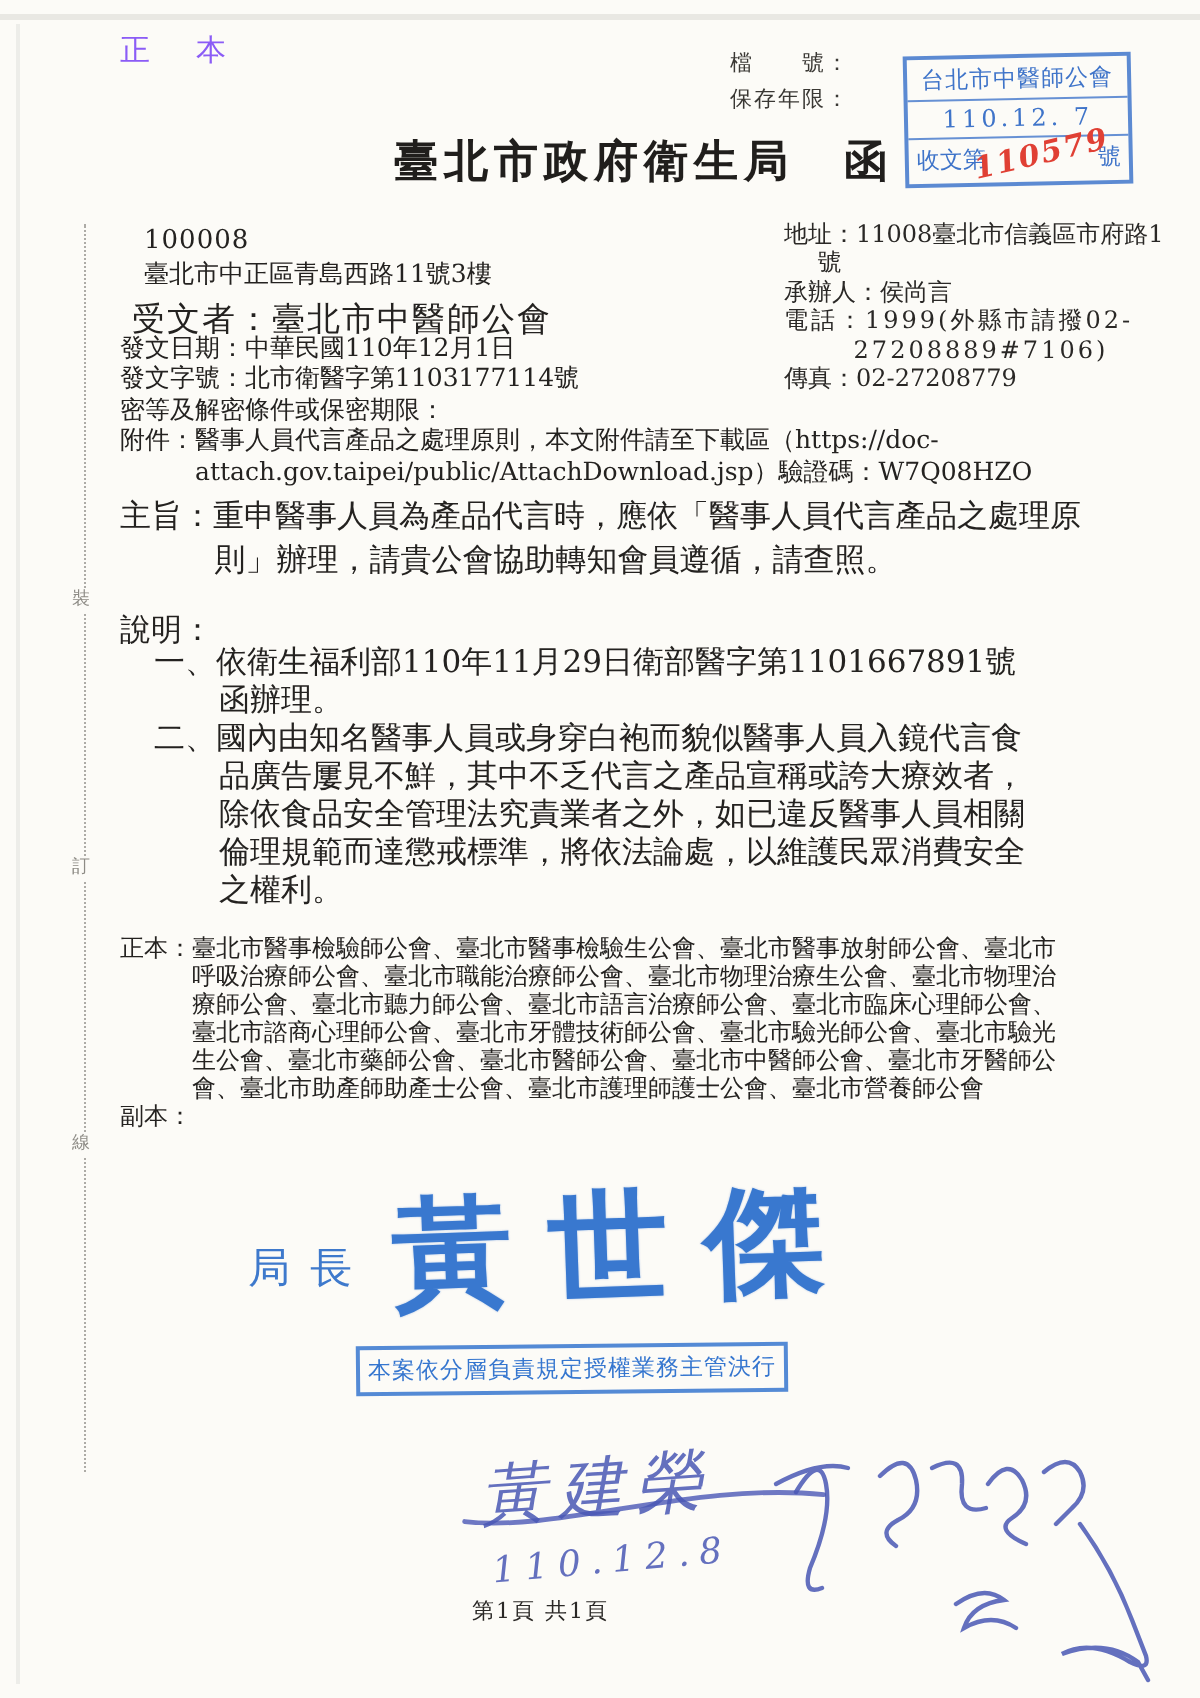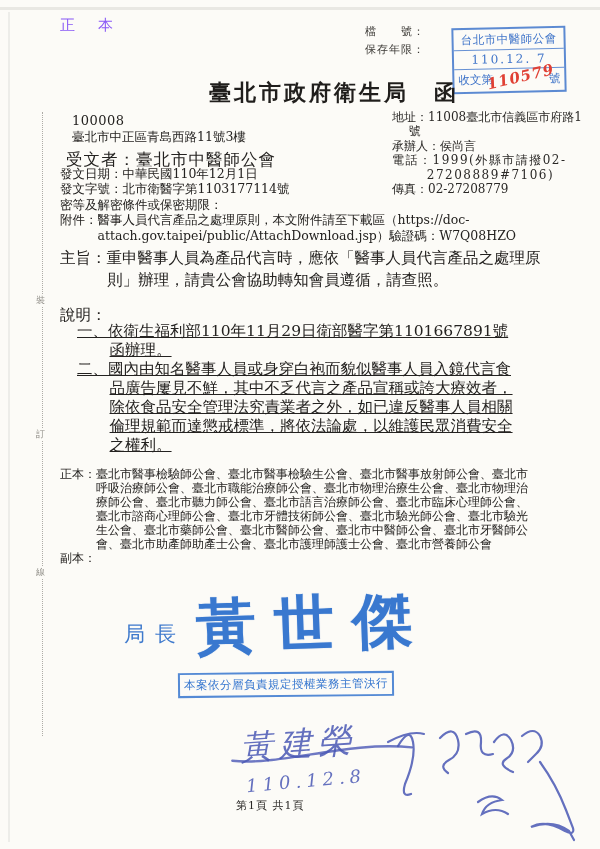--- a/index.html
+++ b/index.html
@@ -33,41 +33,41 @@
   .s-date{font-size:12px;padding:2px 0;letter-spacing:2px;}
   .s-no{font-size:11.5px;padding:3px 4px 4px;position:relative;display:flex;justify-content:space-between;text-align:left;}
   .s-red{
     position:absolute;left:32px;top:-1px;color:#e04034;font-size:15px;
     font-style:italic;letter-spacing:1px;transform:rotate(-12deg);
     font-family:"DejaVu Serif",serif;font-weight:600;
   }
 
   .title{
     position:absolute;left:calc(50% + 18px);top:62px;transform:translateX(-50%);
-    margin:16px;font-size:22px;font-weight:600;letter-spacing:3px;white-space:nowrap;color:#201e1c;
+    margin:4px;font-size:22px;font-weight:600;letter-spacing:3px;white-space:nowrap;color:#201e1c;
   }
 
   .recipient{position:absolute;left:60px;top:113px;}
   .r-zip{font-size:13px;padding-left:12px;letter-spacing:.5px;}
   .r-addr{font-size:12.5px;padding-left:12px;margin-top:1px;}
   .r-line{font-size:16.5px;margin-top:3px;padding-left:6px;letter-spacing:1px;}
 
   .sender{position:absolute;left:348px;top:110px;width:200px;font-size:12px;line-height:14.4px;color:#2a2826;margin-left:44px;}
   .sender div{white-space:normal;}
   .hang14{padding-left:1.4em;text-indent:-1.4em;}
   .hang29{padding-left:2.9em;text-indent:-2.9em;letter-spacing:1.5px;}
   .hang46{padding-left:4.6em;text-indent:-4.6em;}
 
   .meta{position:absolute;left:60px;top:166px;width:492px;font-size:12.5px;line-height:15.4px;}
   .meta .hang3{padding-left:3em;text-indent:-3em;}
 
   .subject{position:absolute;left:60px;top:248px;width:446px;font-size:15.5px;line-height:21.5px;
     padding-left:3.05em;text-indent:-3.05em;}
   .expl-header{position:absolute;left:60px;top:305px;font-size:15.5px;}
-  .expl-items{position:absolute;left:77px;top:322px;width:445px;font-size:15.5px;line-height:19px;text-decoration:underline;}
+  .expl-items{position:absolute;left:77px;top:322px;width:445px;font-size:15.5px;line-height:19px;}
   .expl-items .item{padding-left:2.1em;text-indent:-2.1em;}
 
   .distribution{position:absolute;left:60px;top:452px;width:474px;font-size:12px;line-height:13.9px;}
   .distribution .hang3{padding-left:3em;text-indent:-3em;margin-top:16px;}
   .copy-to{margin-top:1px;}
 
   
   .sig-title{position:absolute;left:124px;top:620px;font-size:21px;letter-spacing:10px;color:#2e6fc9;opacity:.92;}
   .sig-name{
     position:absolute;left:196px;top:584px;font-size:60px;font-weight:600;letter-spacing:18px;

